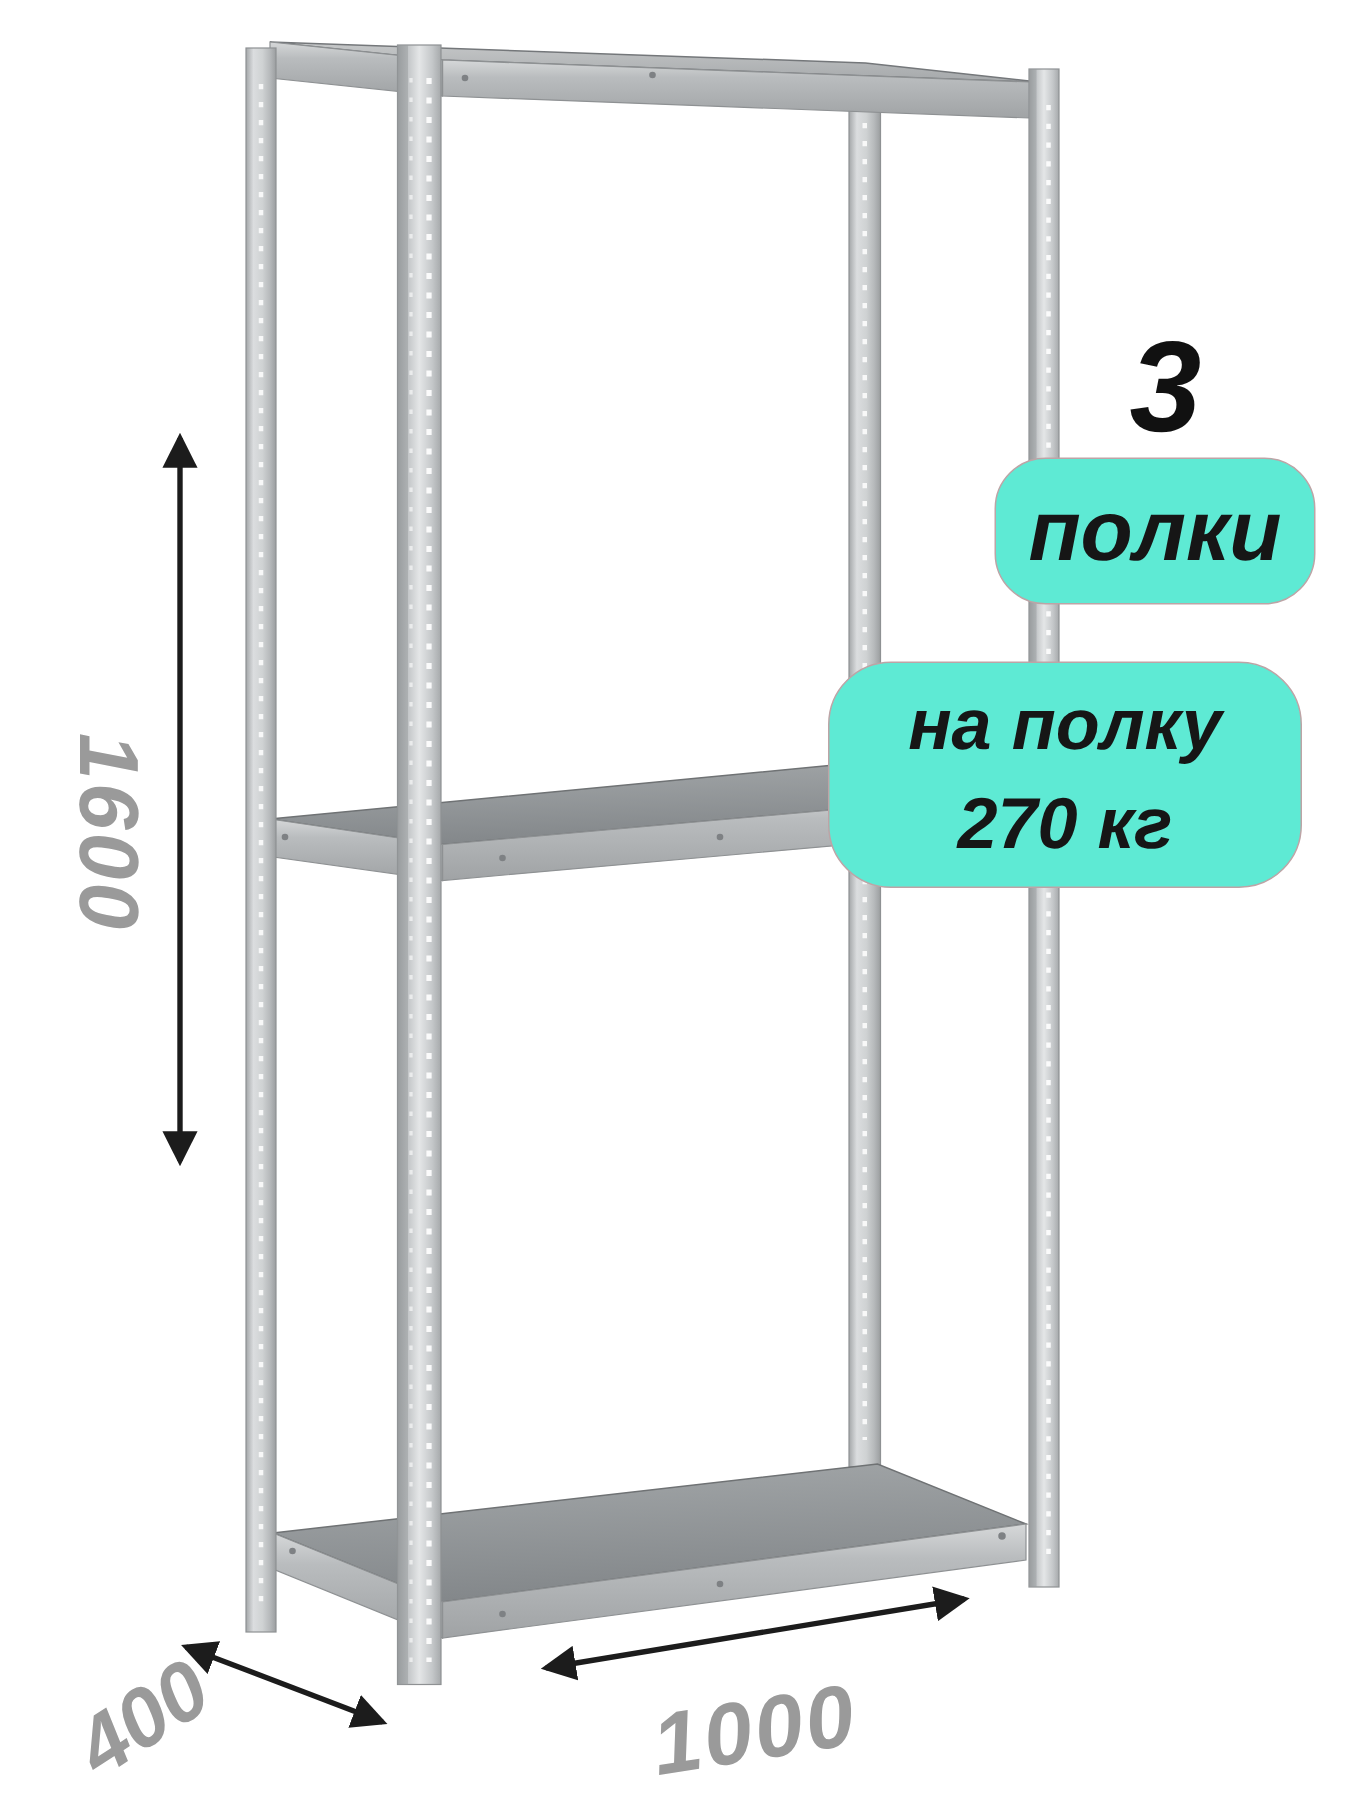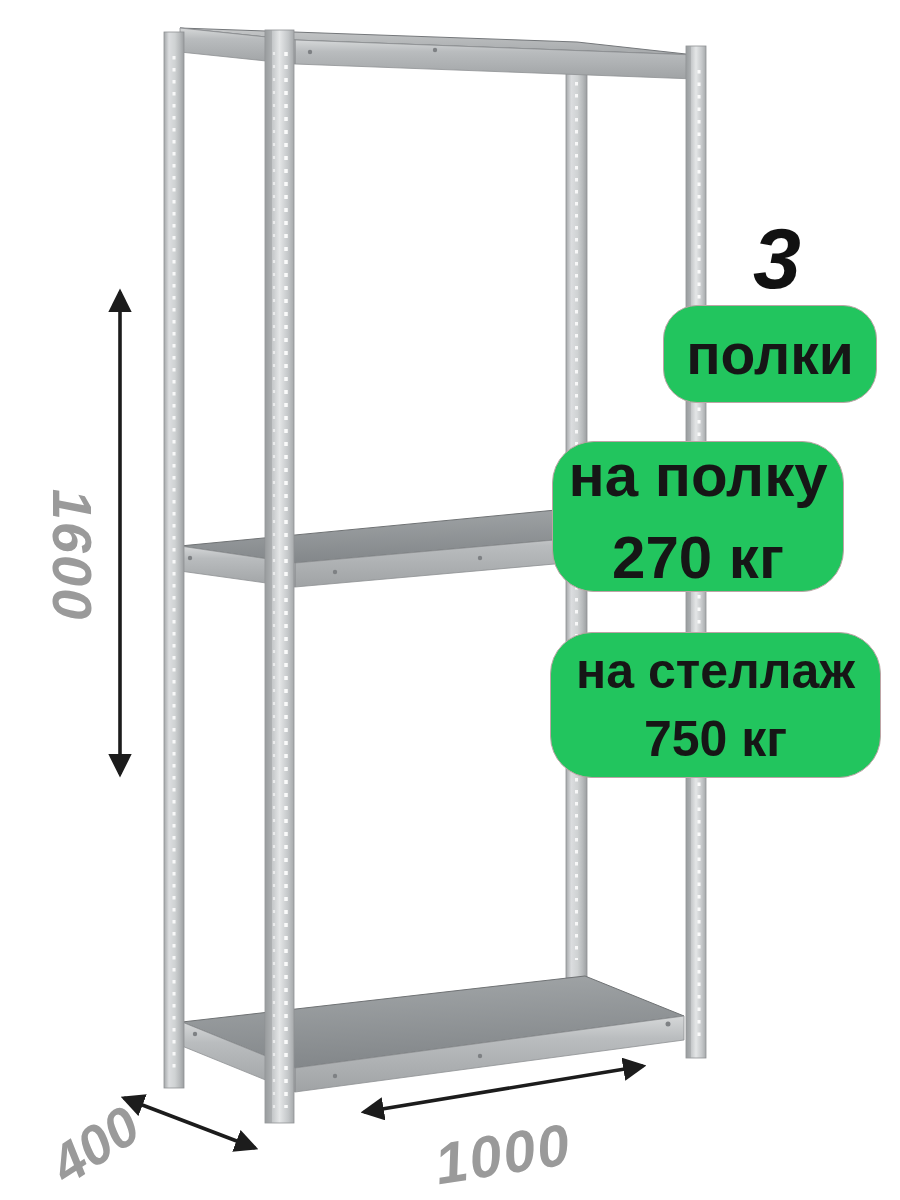--- a/index.html
+++ b/index.html
@@ -1,26 +1,26 @@
 <!DOCTYPE html>
 <html><head>
 <meta charset="utf-8">
 <style>
   html,body{margin:0;padding:0;background:#fff;}
   .stage{position:relative;width:900px;height:1200px;background:#ffffff;overflow:hidden;
          font-family:"Liberation Sans",sans-serif;}
   .stage svg{position:absolute;left:0;top:0;}
 
   
-  .badge{position:absolute;background:#22c55e;border:1px solid #bda4a6;color:#161616;
+  .badge{position:absolute;background:#5eead4;border:1px solid #bda4a6;color:#161616;
          display:flex;flex-direction:column;align-items:center;justify-content:center;
-         font-weight:bold;text-align:center;box-sizing:border-box;}
+         font-weight:bold;text-align:center;box-sizing:border-box;font-style:italic;}
   .badge-shelves{left:663px;top:305px;width:214px;height:98px;border-radius:34px;font-size:57px;}
-  .badge-per-shelf{left:552px;top:441px;width:292px;height:151px;border-radius:42px;
-                   font-size:60px;line-height:1.36;}
+  .badge-per-shelf{left:552px;top:441px;width:316px;height:151px;border-radius:42px;
+                   font-size:48px;line-height:1.36;}
   .badge-per-rack{left:550px;top:632px;width:331px;height:146px;border-radius:42px;
                   font-size:50px;line-height:1.36;}
   .count{position:absolute;left:737px;top:212px;width:80px;height:92px;
          font-size:86px;font-weight:bold;font-style:italic;color:#111;
          display:flex;align-items:center;justify-content:center;}
 
   
   .dim{position:absolute;color:#9a9a9a;font-style:italic;font-weight:bold;
        display:flex;align-items:center;justify-content:center;text-align:center;}
   .dim-height{left:10px;top:523px;width:126px;height:64px;font-size:56px;letter-spacing:2px;
@@ -130,22 +130,18 @@
 
   <div class="badge badge-shelves">
     <span>полки</span>
   </div>
 
   <div class="badge badge-per-shelf">
     <span>на полку</span>
     <span>270 кг</span>
   </div>
 
-  <div class="badge badge-per-rack">
-    <span>на стеллаж</span>
-    <span>750 кг</span>
-  </div>
 
   <div class="dim dim-height">1600</div>
   <div class="dim dim-depth">400</div>
   <div class="dim dim-width">1000</div>
 
 </div>
 
 </body></html>

